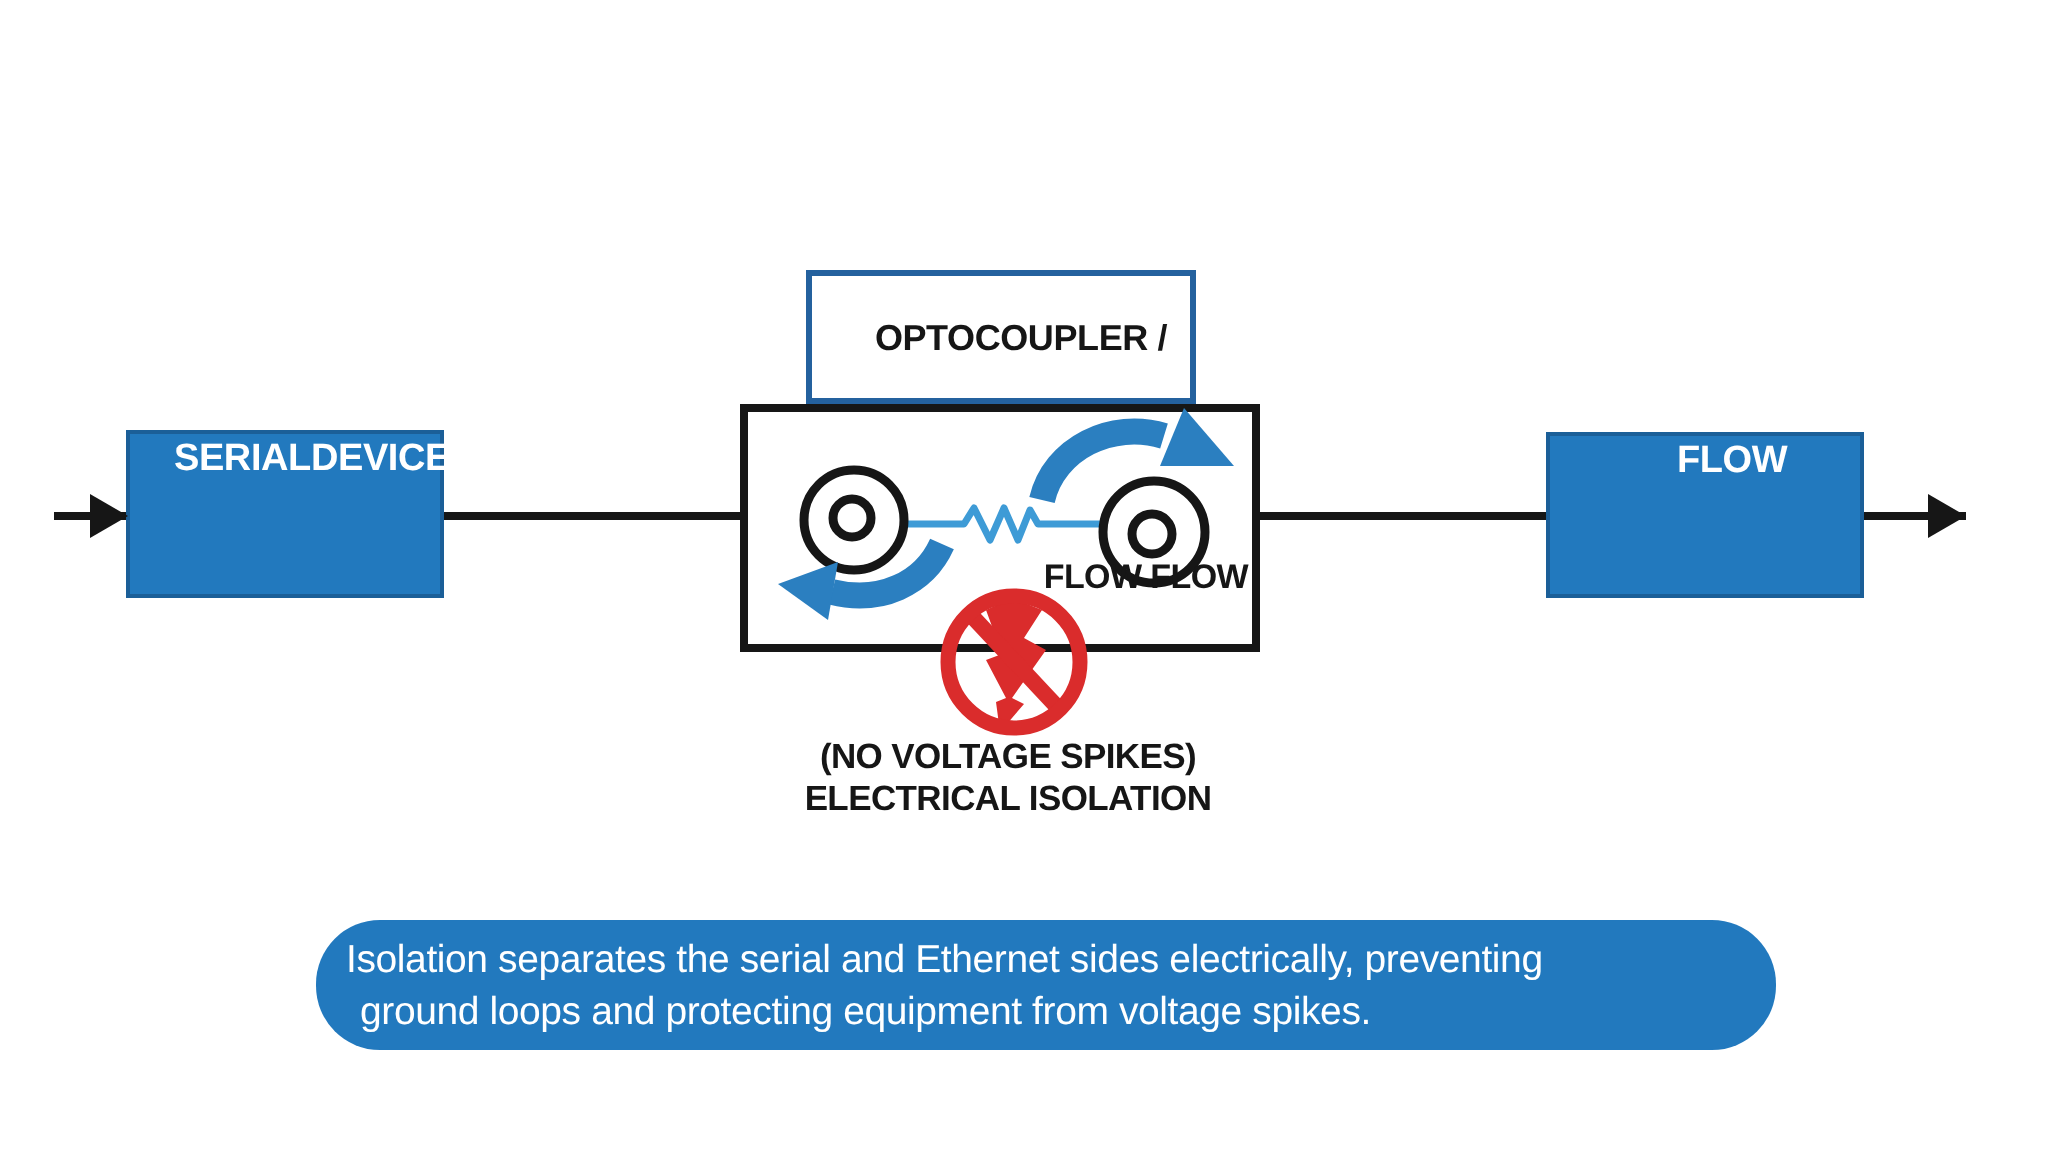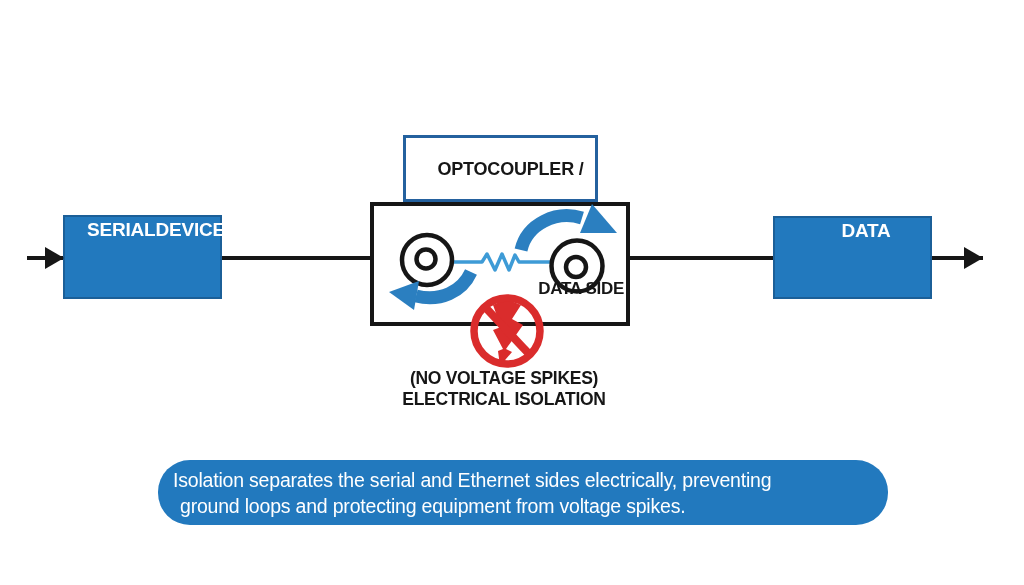--- a/index.html
+++ b/index.html
@@ -62,21 +62,21 @@
   <div class="wire"></div>
   <div class="arrowhead left"></div>
   <div class="arrowhead right"></div>
 
   <div class="endbox serial">
     <div class="bl">SERIAL</div>
     <div class="bl">DEVICE</div>
   </div>
 
   <div class="endbox ethernet">
-    <div class="bl">DATA</div>
+    <div class="bl">FLOW</div>
   </div>
 
   <div class="mainbox"></div>
   <div class="labelbox">
     <div class="ll">OPTOCOUPLER /</div>
   </div>
 
   <svg class="gfx" viewBox="0 0 1024 585">
 
     <polyline points="452,262 482,262 487,254 495,270 502,254 509,270 515,255 519,262 552,262" fill="none" style="stroke:var(--wire-blue)" stroke-width="3.5" stroke-linejoin="round" stroke-linecap="round"></polyline>
@@ -100,21 +100,21 @@
       <polygon points="389,292 419,281 414,310" style="fill:var(--arrow-blue)"></polygon>
     </g>
 
     <g>
       <path d="M506 299 L521 305 L512 319 L523 325 L506 349 L512 352 L500 366 L498 351 L503 349 L493 330 L501 327 L493 305 Z" style="fill:var(--alert-red)"></path>
       <line x1="485" y1="307" x2="530" y2="355" style="stroke:var(--alert-red)" stroke-width="8"></line>
       <circle cx="507" cy="331" r="33" fill="none" style="stroke:var(--alert-red)" stroke-width="7.5"></circle>
     </g>
   </svg>
 
-  <div class="dataflow">DATA SIDE</div>
+  <div class="dataflow">FLOW FLOW</div>
 
   <div class="caption">
     <div>(NO VOLTAGE SPIKES)</div>
     <div>ELECTRICAL ISOLATION</div>
   </div>
 
   <div class="banner">
     <div class="tl">Isolation separates the serial and Ethernet sides electrically, preventing</div>
     <div class="tl tl2">ground loops and protecting equipment from voltage spikes.</div>
   </div>

